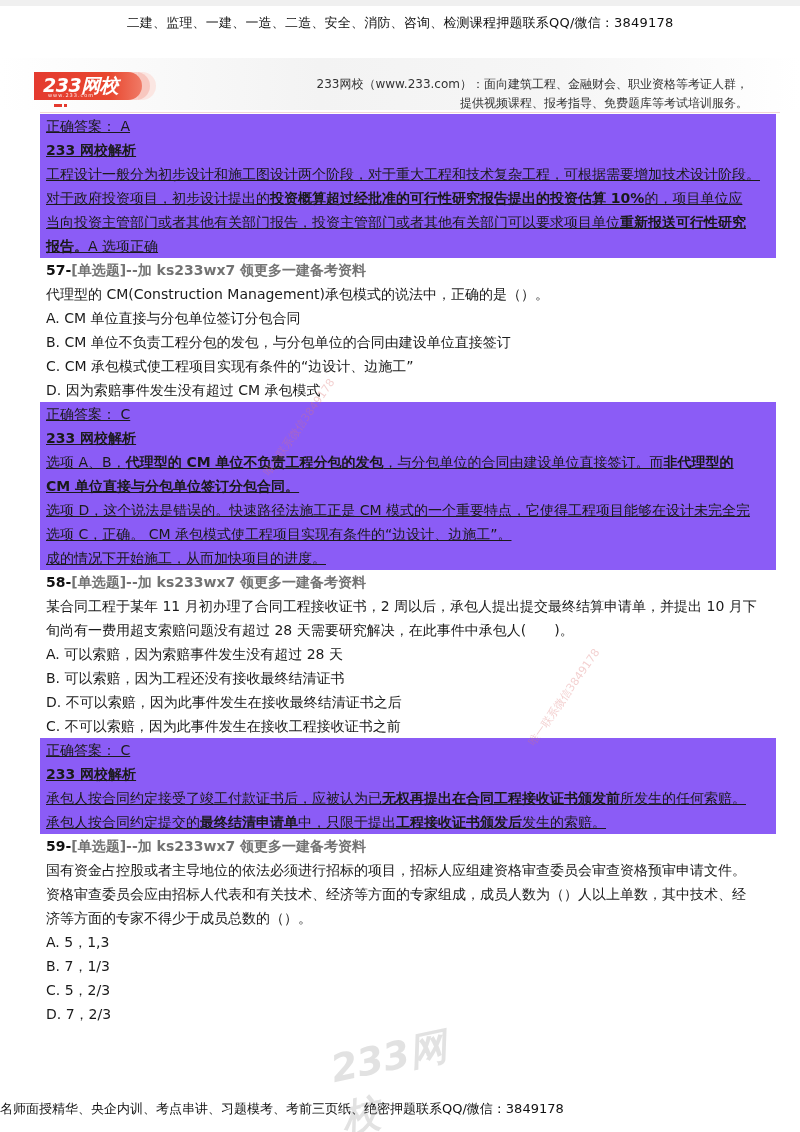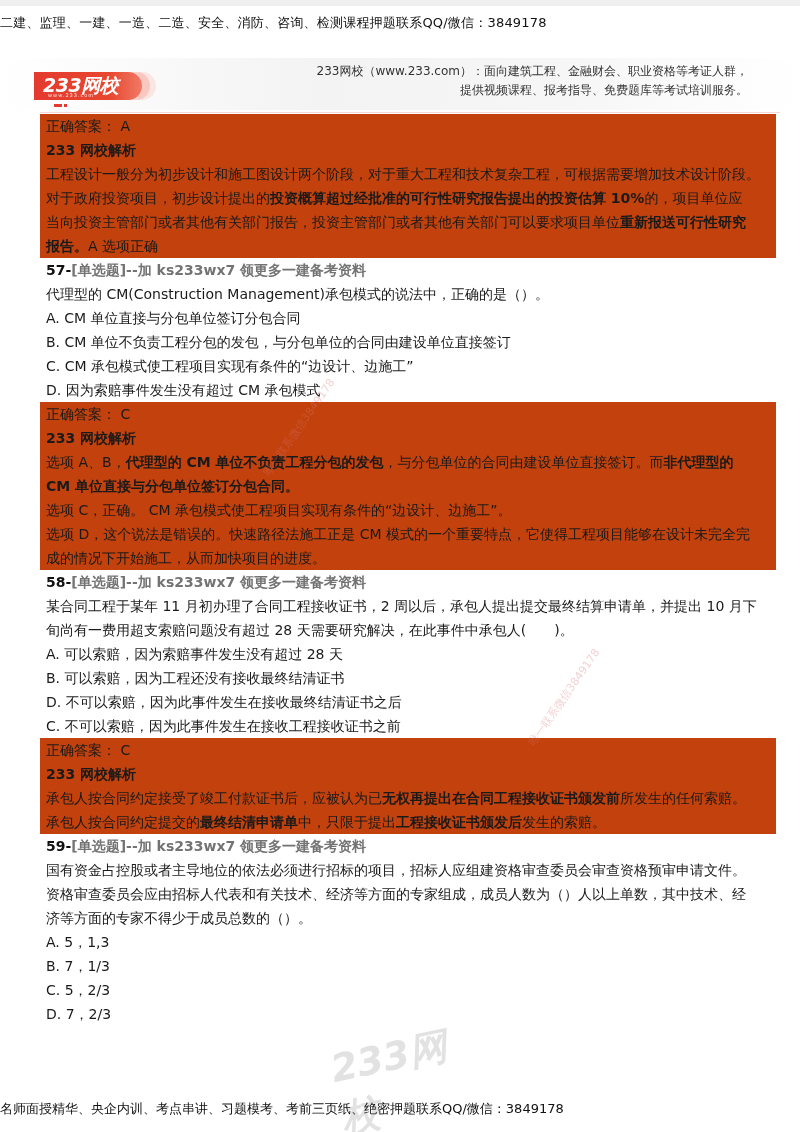--- a/index.html
+++ b/index.html
@@ -4,47 +4,47 @@
 <style>
   html, body { margin: 0; padding: 0; }
   body {
     width: 800px; height: 1132px; position: relative; overflow: hidden;
     background: #ffffff;
     font-family: "DejaVu Sans", "Liberation Sans", sans-serif;
     color: #1a1a1a;
   }
   .top-strip { position: absolute; left: 0; top: 0; width: 800px; height: 6px; background: #f0f0f0; }
   .top-banner {
-    position: absolute; left: 0; top: 14px; width: 800px; text-align: left;
+    position: absolute; left: 0; top: 14px; width: 800px; text-align: center;
     font-size: 13px; color: #111; letter-spacing: 0.2px;
   }
   .header-band {
     position: absolute; left: 0; top: 58px; width: 800px; height: 52px;
     background: linear-gradient(90deg, #ffffff 0%, #f3f3f3 40%, #f6f6f6 70%, #ffffff 100%);
   }
   .logo {
     position: absolute; left: 34px; top: 72px; width: 108px; height: 28px;
     background: linear-gradient(90deg, #e43a2f 0%, #e8472f 70%, #f07a66 100%);
     border-radius: 0 14px 14px 0; color: #fff;
   }
   .logo-fade1 { position:absolute; left:128px; top:72px; width:22px; height:28px; border-radius:0 14px 14px 0; background:#f6b3a8; opacity:.6; }
   .logo-fade2 { position:absolute; left:138px; top:72px; width:18px; height:28px; border-radius:0 14px 14px 0; background:#fbd8d2; opacity:.6; }
   .logo-text { position:absolute; left:9px; top:1px; font-size:19px; font-weight:bold; font-style:italic; letter-spacing:-0.5px; }
   .logo-url { position:absolute; left:14px; top:20px; font-size:5px; letter-spacing:1px; opacity:.9; }
   .logo-dash { position:absolute; left:54px; top:104px; width:8px; height:3px; background:#e43a2f; }
   .logo-dash2 { position:absolute; left:64px; top:104px; width:3px; height:3px; background:#e43a2f; }
   .header-desc {
-    position: absolute; right: 52px; top: 62px; text-align: right;
+    position: absolute; right: 52px; top: 75px; text-align: right;
     font-size: 12px; line-height: 19px; color: #333;
   }
   .pink-rule { position:absolute; left:40px; top:112px; width:740px; height:1px; background:#f3d6d6; }
 
   .content { position: absolute; left: 46px; top: 114px; width: 740px; }
   .line { font-size: 14px; line-height: 24px; white-space: nowrap; padding-left: 0; }
-  .gray { background: #c2410c; margin-left: -6px; padding-left: 6px; width: 730px; }
+  .gray { background: #8b5cf6; margin-left: -6px; padding-left: 6px; width: 730px; text-decoration: underline; }
   .b { font-weight: bold; }
   .qhead { font-weight: bold; font-size: 14px; line-height: 24px; }
   .qnum { color: #111; margin-top: 12px; }
   .qtag { color: #737373; }
 
   .watermark {
     position: absolute; color: rgba(220,120,120,0.35); font-size: 11px;
     transform: rotate(-55deg); transform-origin: left top; white-space: nowrap;
   }
   .wm-logo {
@@ -93,22 +93,22 @@
   <div class="line">代理型的 CM(Construction Management)承包模式的说法中，正确的是（）。</div>
   <div class="line">A. CM 单位直接与分包单位签订分包合同</div>
   <div class="line">B. CM 单位不负责工程分包的发包，与分包单位的合同由建设单位直接签订</div>
   <div class="line">C. CM 承包模式使工程项目实现有条件的“边设计、边施工”</div>
   <div class="line">D. 因为索赔事件发生没有超过 CM 承包模式</div>
   <div class="gray">
     <div class="line">正确答案： C</div>
     <div class="line b">233 网校解析</div>
     <div class="line"><span>选项 A、B，</span><span class="b">代理型的 CM  单位不负责工程分包的发包</span><span>，与分包单位的合同由建设单位直接签订。而</span><span class="b">非代理型的</span></div>
     <div class="line b">CM 单位直接与分包单位签订分包合同。</div>
+    <div class="line">选项 D，这个说法是错误的。快速路径法施工正是 CM 模式的一个重要特点，它使得工程项目能够在设计未完全完</div>
     <div class="line">选项 C，正确。 CM 承包模式使工程项目实现有条件的“边设计、边施工”。</div>
-    <div class="line">选项 D，这个说法是错误的。快速路径法施工正是 CM 模式的一个重要特点，它使得工程项目能够在设计未完全完</div>
     <div class="line">成的情况下开始施工，从而加快项目的进度。</div>
   </div>
 
   <div class="qhead"><span class="qnum">58-</span><span class="qtag">[单选题]--加 ks233wx7 领更多一建备考资料</span></div>
   <div class="line">某合同工程于某年 11 月初办理了合同工程接收证书，2 周以后，承包人提出提交最终结算申请单，并提出 10 月下</div>
   <div class="line">旬尚有一费用超支索赔问题没有超过 28 天需要研究解决，在此事件中承包人(　　)。</div>
   <div class="line">A. 可以索赔，因为索赔事件发生没有超过 28 天</div>
   <div class="line">B. 可以索赔，因为工程还没有接收最终结清证书</div>
   <div class="line">D. 不可以索赔，因为此事件发生在接收最终结清证书之后</div>
   <div class="line">C. 不可以索赔，因为此事件发生在接收工程接收证书之前</div>

